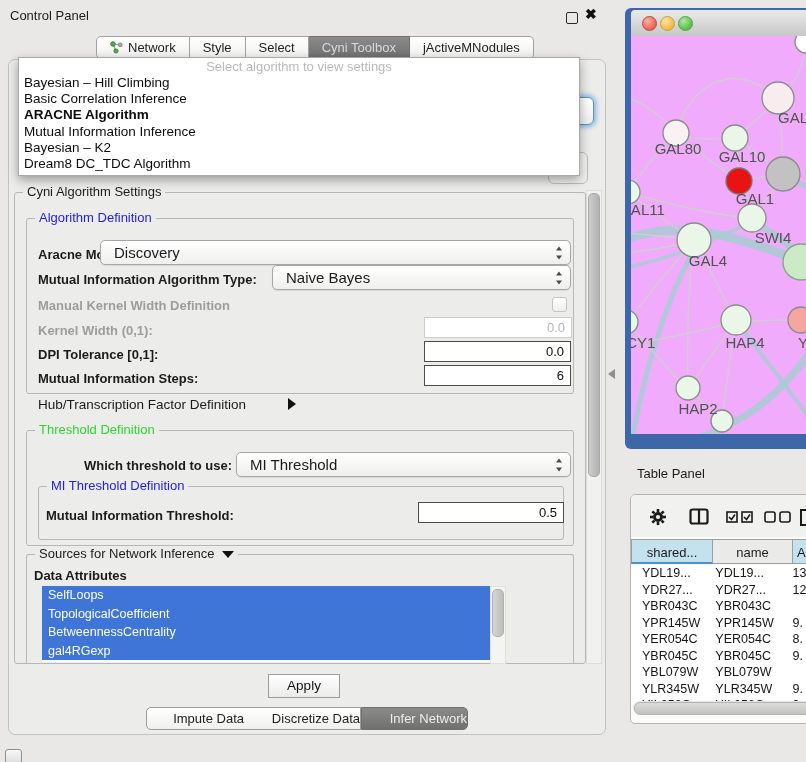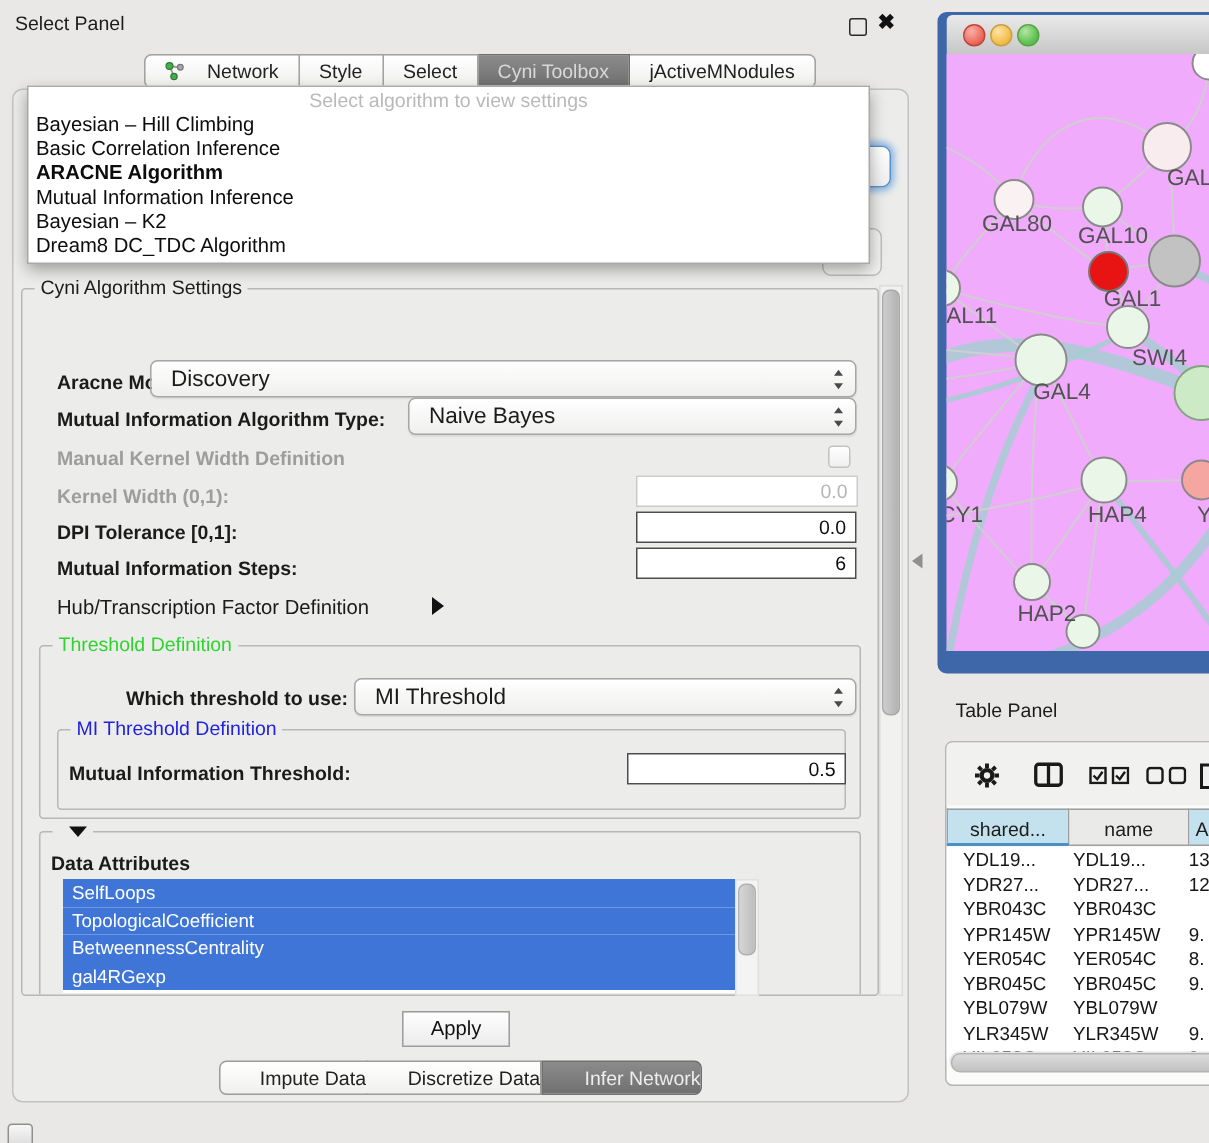--- a/index.html
+++ b/index.html
@@ -8,21 +8,21 @@
   svg{font-family:"Liberation Sans",sans-serif;}
   
   .cp-titlebar{position:absolute;left:0;top:0;width:625px;height:30px;background:#e9e8e6;}
   .cp-title{position:absolute;left:10px;top:8px;font-size:13px;color:#1c1c1c;}
   .float-icon{position:absolute;left:566px;top:12px;width:10px;height:10px;border:1.6px solid #2a2a2a;border-radius:2px;background:transparent;}
   .close-icon{position:absolute;left:585px;top:6px;font-size:14px;font-weight:bold;color:#111;}
   
   .tab-row{position:absolute;left:96px;top:36px;height:23px;display:flex;}
   .tab{height:21px;line-height:21px;padding:0 13px;font-size:13px;color:#222;
        background:linear-gradient(#ffffff,#f0f0ee);border:1px solid #a2a2a2;border-left:none;
-       white-space:nowrap;display:flex;align-items:center;gap:15px;}
+       white-space:nowrap;display:flex;align-items:center;gap:5px;}
   .tab:first-child{border-left:1px solid #a2a2a2;border-radius:5px 0 0 5px;}
   .tab:last-child{border-radius:0 5px 5px 0;}
   .tab.sel{background:linear-gradient(#8b8b8b,#6f6f6f);color:#d9d9d9;border-color:#6f6f6f;}
   
   .panel-body{position:absolute;left:8px;top:59px;width:596px;height:674px;background:#ececea;
               border:1px solid #c2c2c2;border-radius:7px;}
   
   .bg-combo{position:absolute;left:548px;top:97px;width:44px;height:26px;border:1px solid #5a8fc7;
             border-radius:6px;background:linear-gradient(#fff,#eee);box-shadow:0 0 5px 2px #85b3e2;}
   .bg-frag{position:absolute;left:548px;top:152px;width:38px;height:30px;border:1px solid #bdbdbd;border-radius:6px;background:#f2f2f0;}
@@ -96,21 +96,21 @@
   
   .splitter-arrow{position:absolute;left:608px;top:369px;border-top:5px solid transparent;border-bottom:5px solid transparent;border-right:7px solid #8f8f8f;}
   .corner-icon{position:absolute;left:5px;top:749px;width:15px;height:14px;border:1px solid #8f8f8f;border-radius:3px;background:linear-gradient(#f7f7f7,#dcdcdc);}
 </style>
 </head>
 <body>
 
 <div id="app">
 
   <div class="cp-titlebar">
-    <span class="cp-title">Select Panel</span>
+    <span class="cp-title">Control Panel</span>
   </div>
   <span class="float-icon"></span>
   <span class="close-icon">✖</span>
 
   <div class="tab-row">
     <div class="tab">
       <svg width="13" height="13" viewBox="0 0 13 13">
         <line x1="3" y1="3" x2="10" y2="4" stroke="#9a9a9a" stroke-width="1.2"></line>
         <line x1="3" y1="3" x2="6" y2="10" stroke="#9a9a9a" stroke-width="1.2"></line>
         <circle cx="3" cy="3" r="2.3" fill="#47ad4e" stroke="#2d7a33" stroke-width="0.8"></circle>
@@ -145,20 +145,23 @@
     <div class="popup-item bold">ARACNE Algorithm</div>
     <div class="popup-item">Mutual Information Inference</div>
     <div class="popup-item">Bayesian – K2</div>
     <div class="popup-item">Dream8 DC_TDC Algorithm</div>
   </div>
 
   <div class="gb" style="left:14px;top:192px;width:570px;height:470px;">
     <span class="gt">Cyni Algorithm Settings</span>
   </div>
 
+  <div class="gb" style="left:26px;top:218px;width:546px;height:174px;">
+    <span class="gt blue">Algorithm Definition</span>
+  </div>
   <span class="lbl" style="left:38px;top:247px;">Aracne Mode:</span>
   <div class="combo" style="left:100px;top:240px;width:456px;height:23px;line-height:23px;">
     <span>Discovery</span>
     <span class="stepper"></span>
   </div>
   <span class="lbl" style="left:38px;top:272px;">Mutual Information Algorithm Type:</span>
   <div class="combo" style="left:272px;top:265px;width:284px;height:23px;line-height:23px;">
     <span>Naive Bayes</span>
     <span class="stepper"></span>
   </div>
@@ -182,21 +185,21 @@
     <span>MI Threshold</span>
     <span class="stepper"></span>
   </div>
   <div class="gb" style="left:38px;top:486px;width:524px;height:52px;">
     <span class="gt blue">MI Threshold Definition</span>
   </div>
   <span class="lbl" style="left:46px;top:508px;">Mutual Information Threshold:</span>
   <div class="field on" style="left:418px;top:502px;width:138px;height:19px;line-height:19px;">0.5</div>
 
   <div class="gb" style="left:26px;top:554px;width:546px;height:108px;border-bottom:none;border-radius:3px 3px 0 0;">
-    <span class="gt"><span class="tri-down"></span></span>
+    <span class="gt"><span>Sources for Network Inference</span><span class="tri-down"></span></span>
   </div>
   <span class="lbl" style="left:34px;top:568px;">Data Attributes</span>
   <div class="attr-list">
     <div class="attr-item">SelfLoops</div>
     <div class="attr-item">TopologicalCoefficient</div>
     <div class="attr-item">BetweennessCentrality</div>
     <div class="attr-item">gal4RGexp</div>
   </div>
   <div class="attr-sb">
       <div class="attr-sb-thumb"></div>

